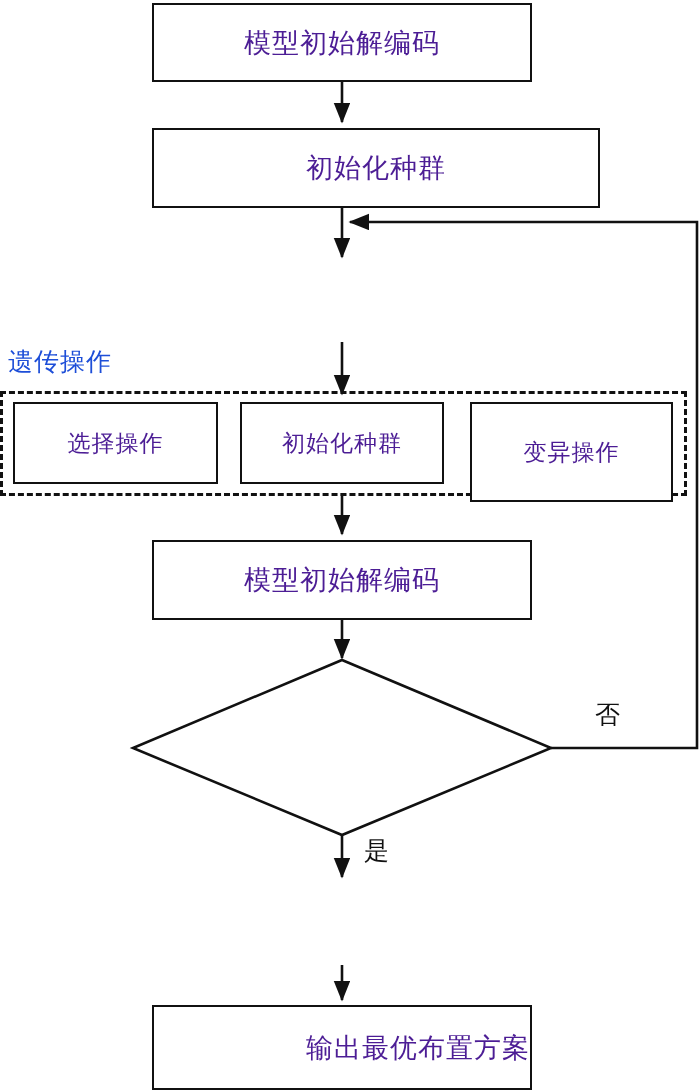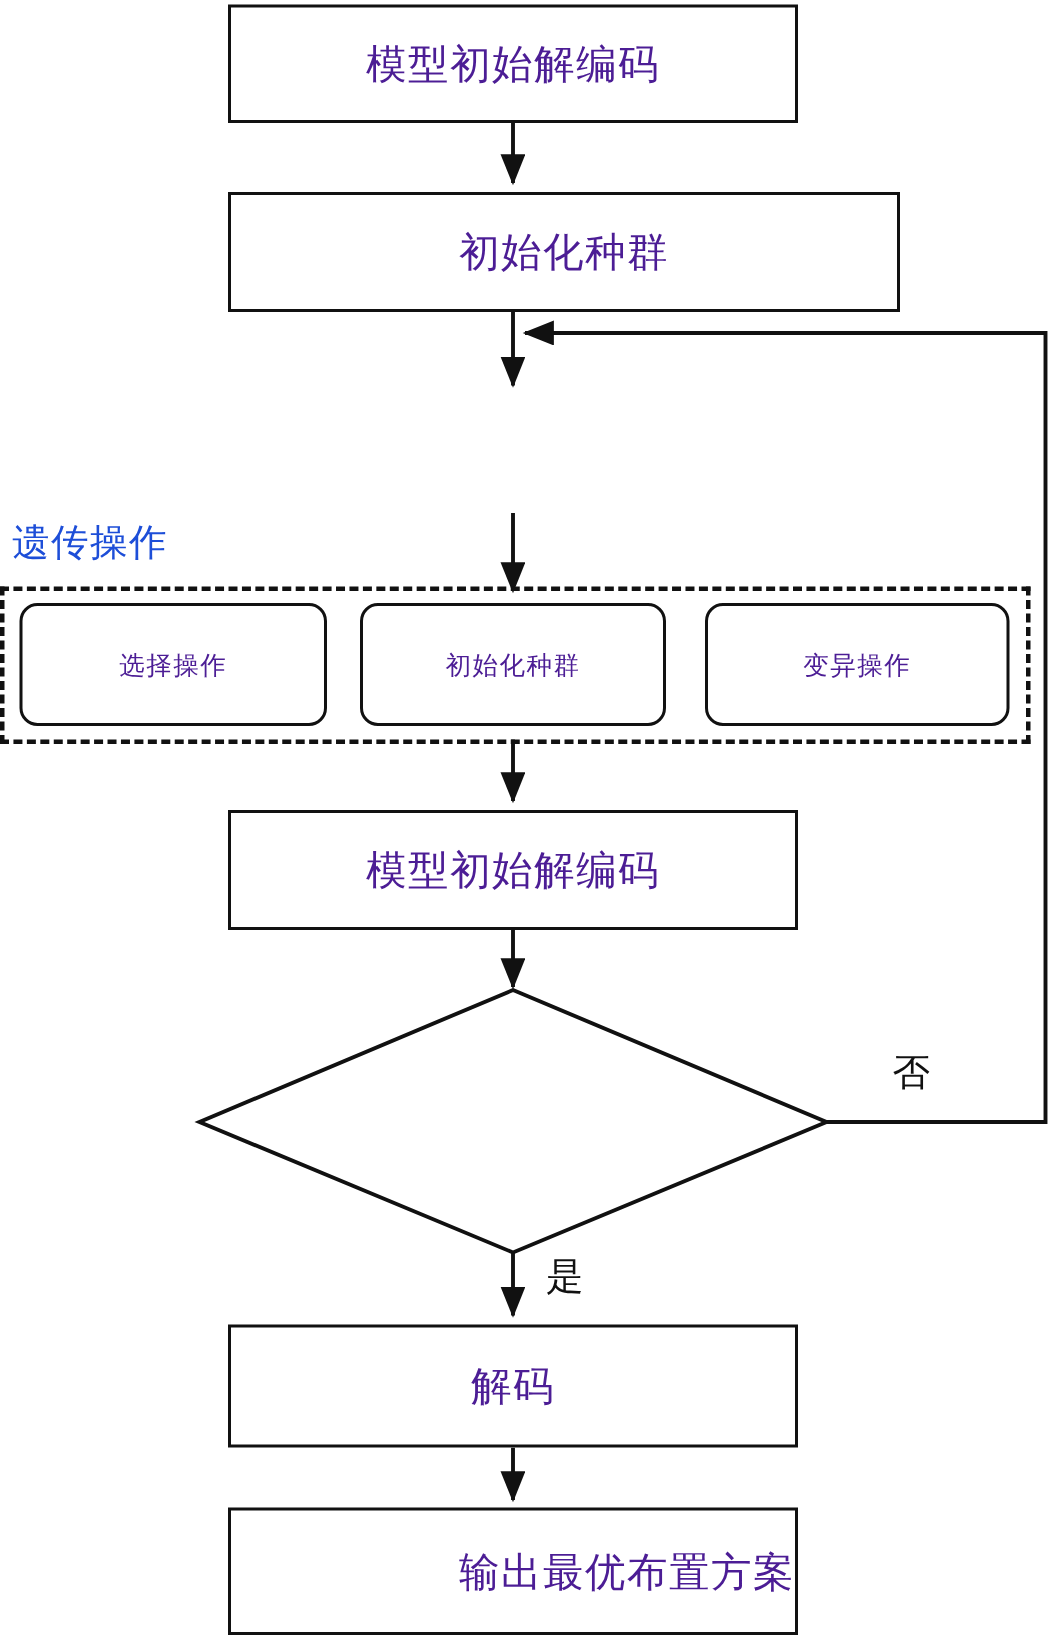--- a/index.html
+++ b/index.html
@@ -22,22 +22,21 @@
     background: #ffffff;
     display: flex;
     align-items: center;
     justify-content: center;
     color: #4c1d95;
     font-size: 27px;
     letter-spacing: 1px;
     white-space: nowrap;
   }
   .node-small {
-    font-size: 17px;
-    border-radius: 12px;
+    font-size: 23px;
   }
   .group-box {
     position: absolute;
     box-sizing: border-box;
     border: 3px dashed #111111;
     background: transparent;
   }
   .group-label {
     position: absolute;
     color: #1d4ed8;
@@ -114,34 +113,31 @@
   <div class="group-box" style="left:0px; top:391px; width:687px; height:105px;"></div>
 
   <div class="node node-small" style="left:13px; top:402px; width:205px; height:82px;">
     <span>选择操作</span>
   </div>
 
   <div class="node node-small" style="left:240px; top:402px; width:204px; height:82px;">
     <span>初始化种群</span>
   </div>
 
-  <div class="node node-small" style="left:470px; top:402px; width:203px; height:82px;justify-content:center;">
+  <div class="node node-small" style="left:470px; top:402px; width:203px; height:100px;justify-content:center;">
     <span>变异操作</span>
   </div>
 
   <div class="node" style="left:152px; top:540px; width:380px; height:80px;">
     <span>模型初始解编码</span>
   </div>
 
 
   <div class="edge-label" style="left:595px; top:698px;">否</div>
 
   <div class="edge-label" style="left:364px; top:834px;">是</div>
 
-  <div class="node" style="left:152px; top:883px; width:380px; height:82px;">
-    <span>解码</span>
-  </div>
 
   <div class="node" style="left:152px; top:1005px; width:380px; height:85px;justify-content:flex-end;">
     <span>输出最优布置方案</span>
   </div>
 
 </div>
 
 </body></html>

